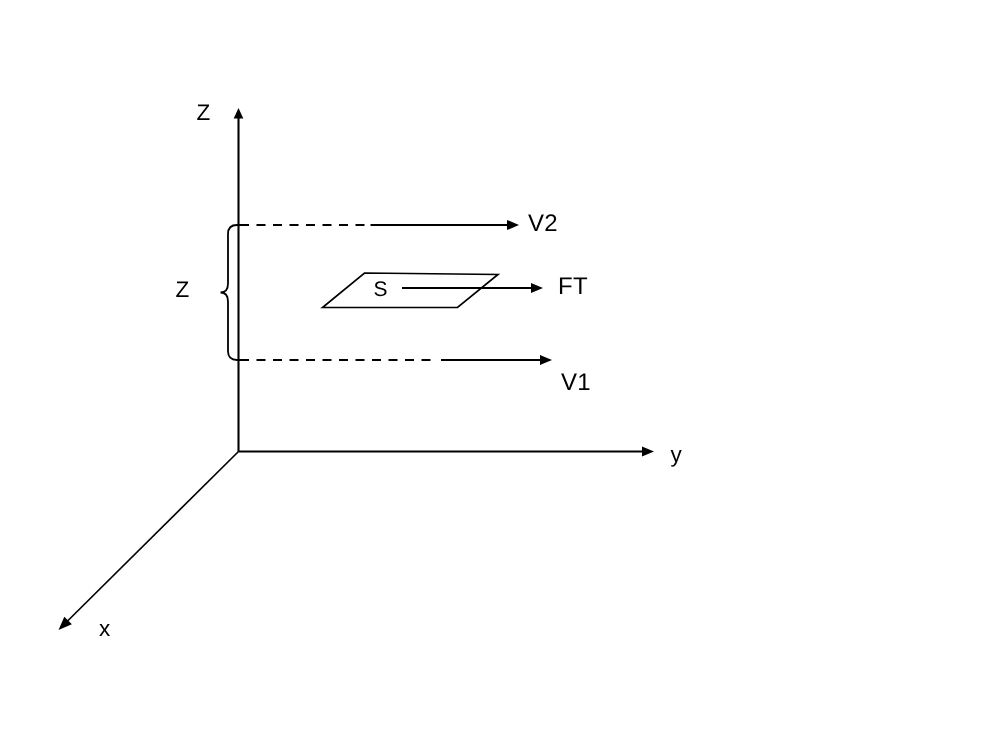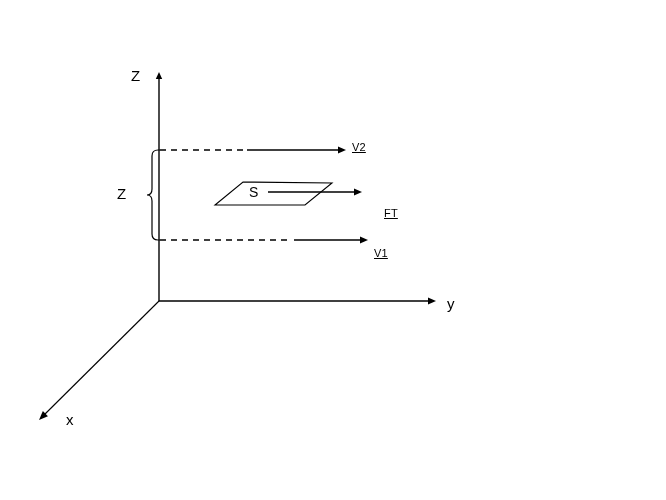--- a/index.html
+++ b/index.html
@@ -31,22 +31,21 @@
     font-family: "Liberation Sans", sans-serif;
     color: #000000;
     white-space: pre;
     line-height: 1;
     letter-spacing: 0.2px;
   }
   .lbl-axis {
     font-size: 15px;
   }
   .lbl-vec {
-    font-size: 11px;
-    text-decoration: underline;
+    font-size: 16px;
   }
   .lbl-plane {
     font-size: 14px;
   }
   .lbl-brace {
     font-size: 15px;
   }
 </style>
 </head>
 <body>
@@ -95,19 +94,19 @@
       <polygon id="ah-ft" fill="#000000" points="362,192 354,195.4 354,188.6"></polygon>
     </g>
   </svg>
 
   <span class="lbl lbl-axis" id="lb-z-axis" style="left: 131px; top: 68px;">Z</span>
   <span class="lbl lbl-axis" id="lb-y-axis" style="left: 447px; top: 296px;">y</span>
   <span class="lbl lbl-axis" id="lb-x-axis" style="left: 66px; top: 412px;">x</span>
 
   <span class="lbl lbl-vec" id="lb-v2" style="left: 352px; top: 142px;">V2</span>
   <span class="lbl lbl-vec" id="lb-v1" style="left: 374px; top: 248px;">V1</span>
-  <span class="lbl lbl-vec" id="lb-ft" style="left: 384px; top: 184px; margin-top: 24px;">FT</span>
+  <span class="lbl lbl-vec" id="lb-ft" style="left: 372px; top: 184px;">FT</span>
 
   <span class="lbl lbl-brace" id="lb-brace" style="left: 117px; top: 186px;">Z</span>
 
   <span class="lbl lbl-plane" id="lb-plane" style="left: 249px; top: 185px;">S</span>
 
 </div>
 
 </body></html>

